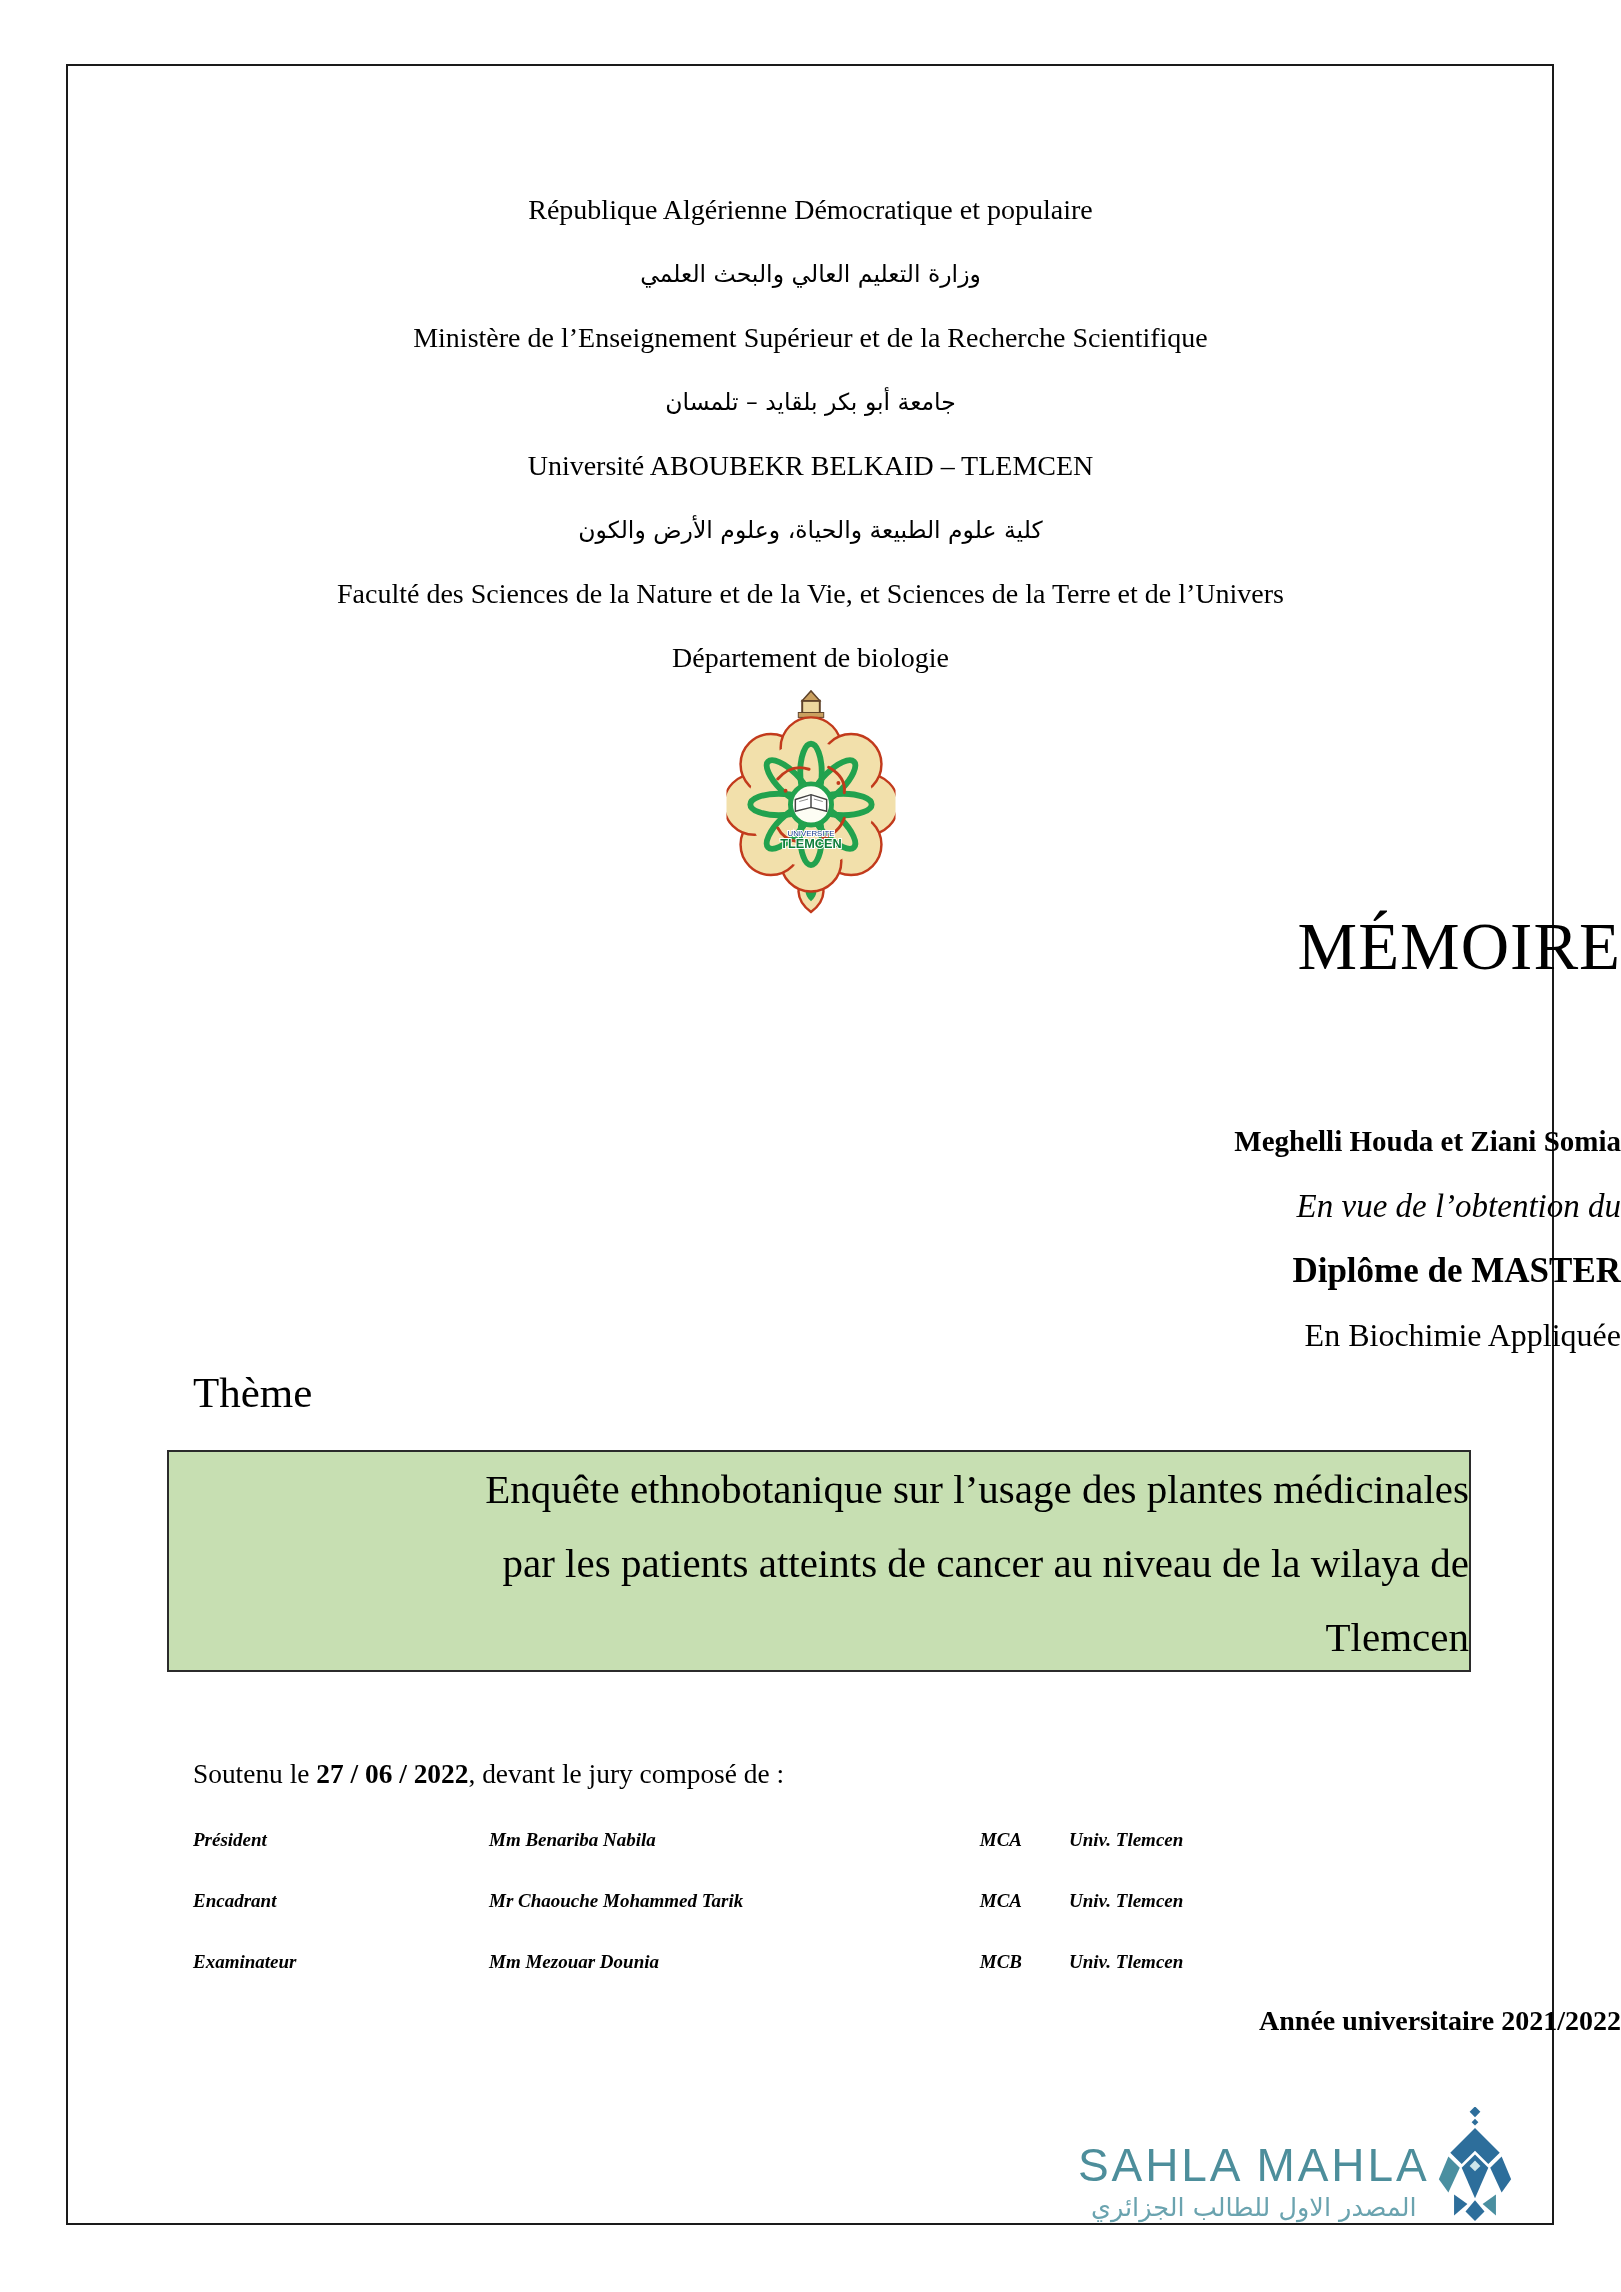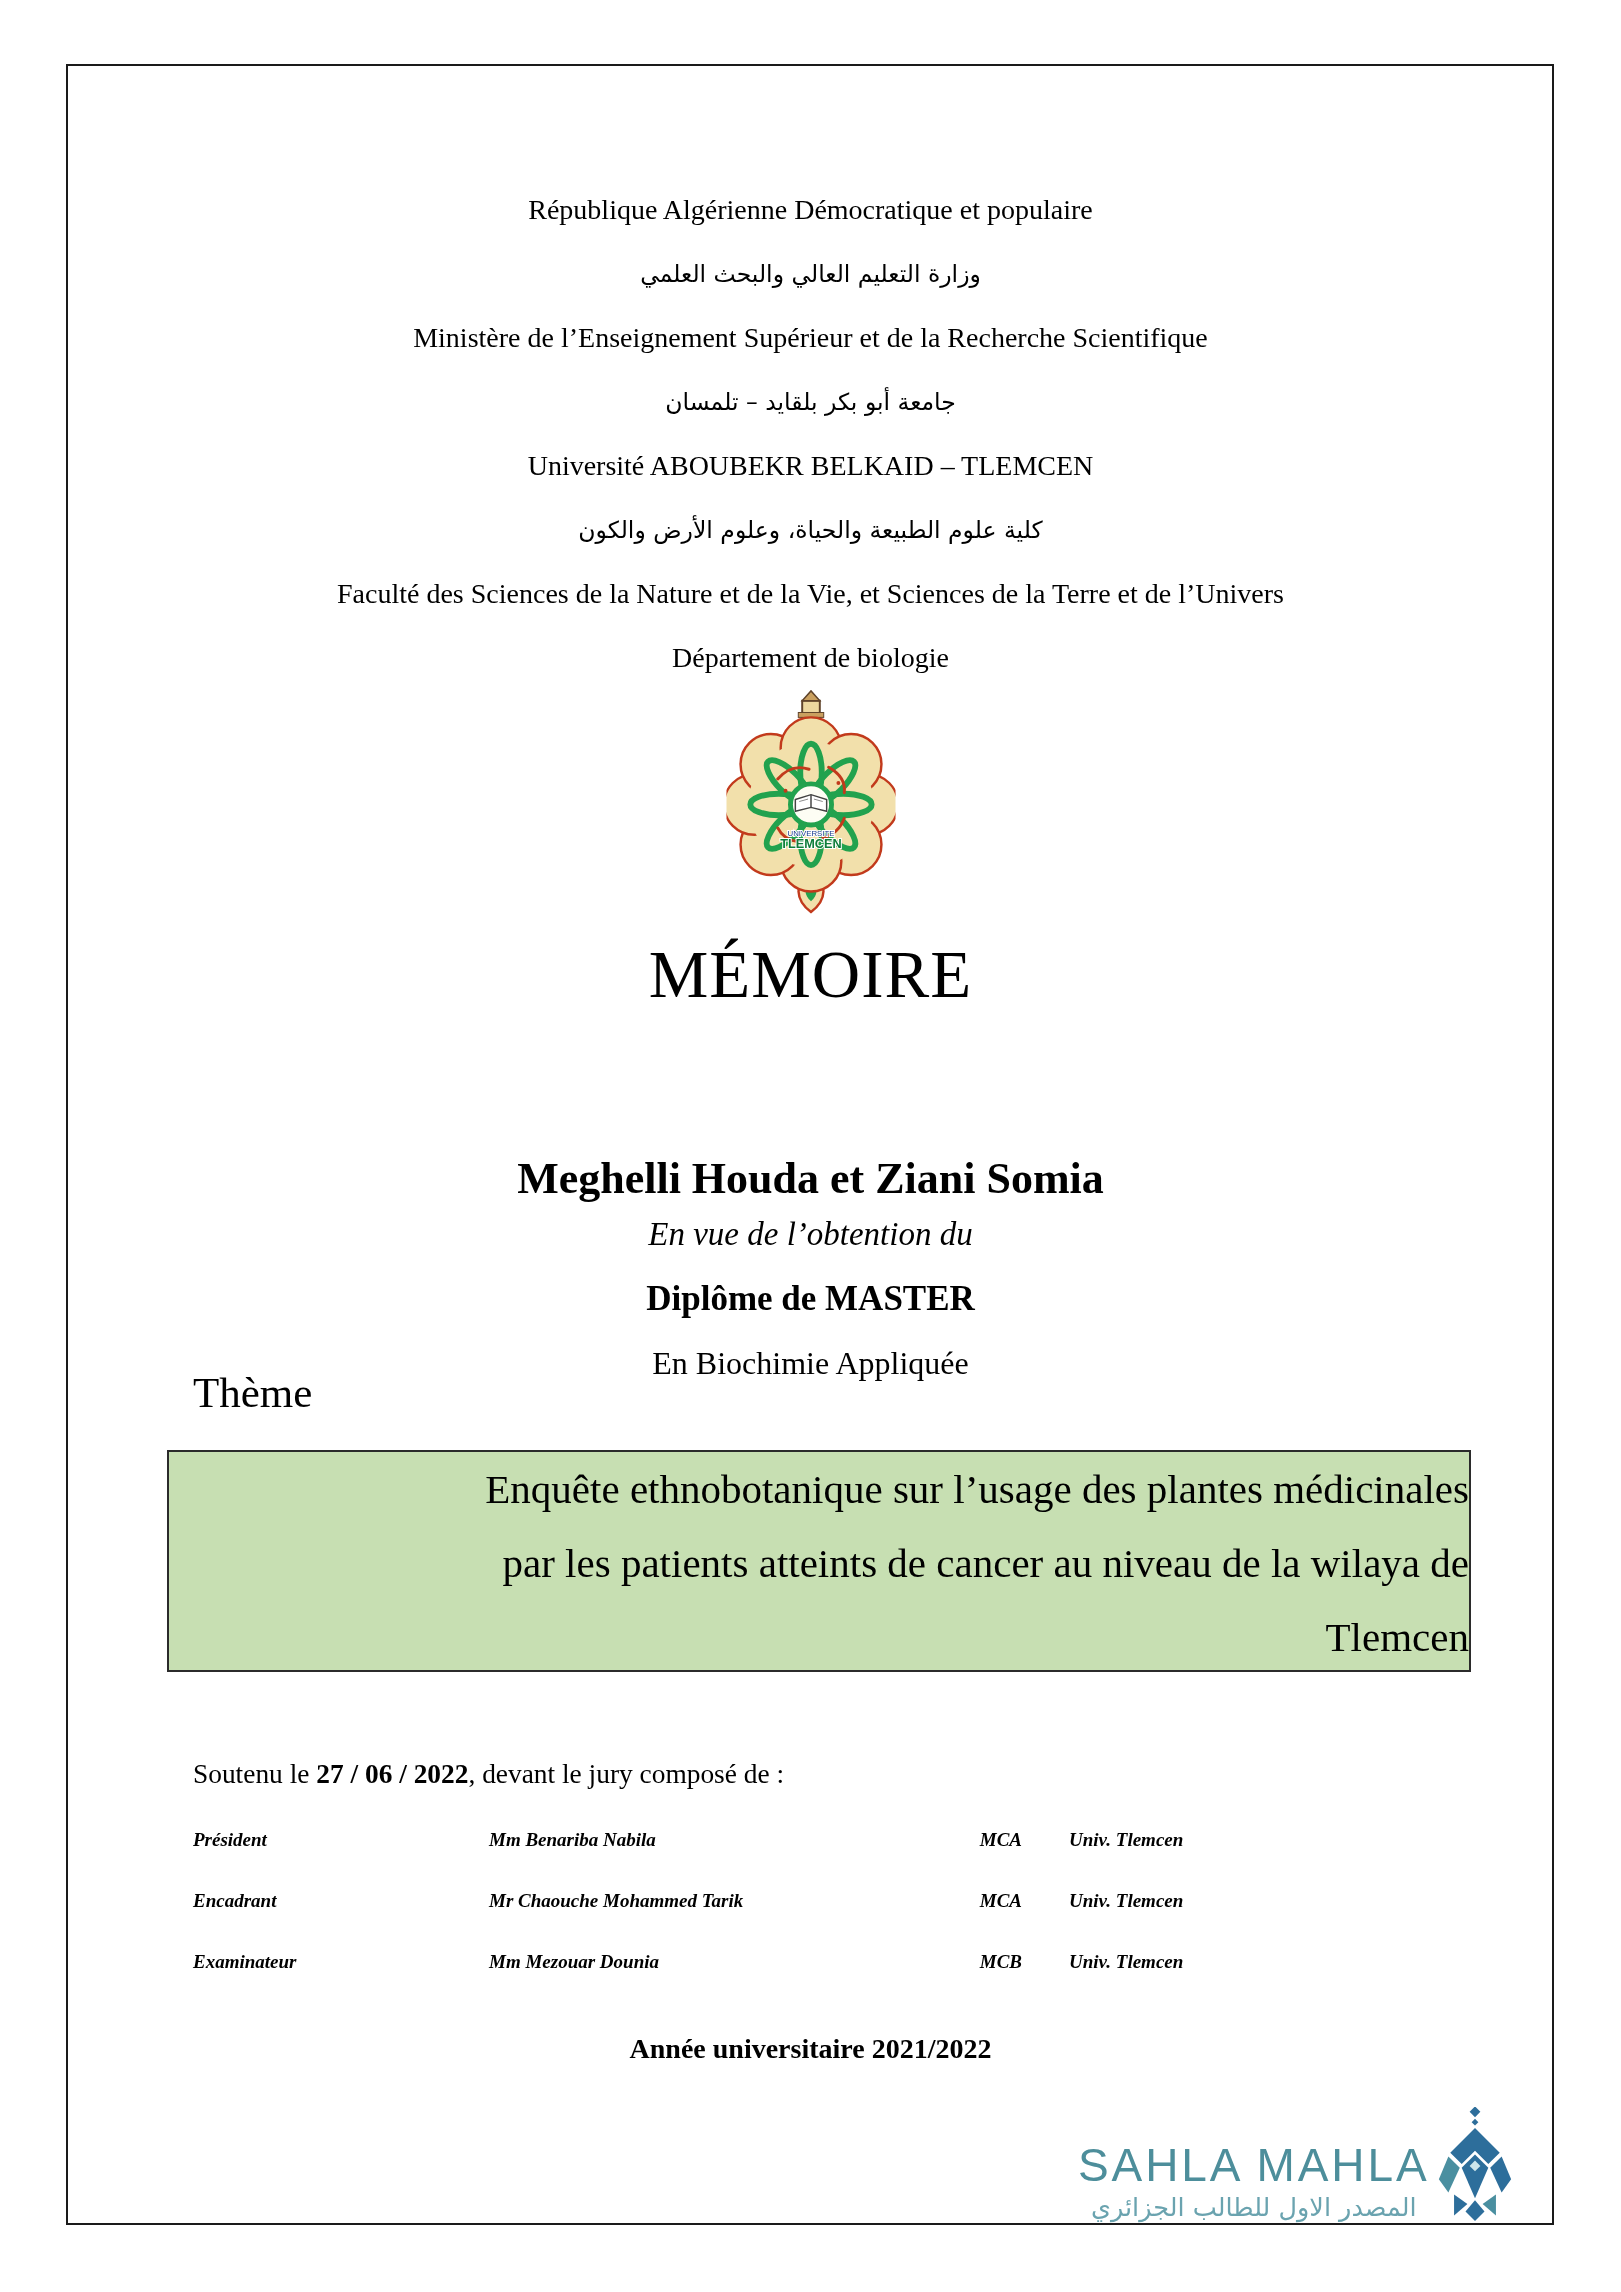--- a/index.html
+++ b/index.html
@@ -5,31 +5,31 @@
   html,body { margin:0; padding:0; background:#ffffff; }
   .page {
     position:relative; width:1621px; height:2293px; background:#ffffff;
     font-family:"Liberation Serif", serif; color:#000; overflow:hidden;
     margin:0 auto;
   }
   .border-frame {
     position:absolute; left:66px; top:64px; width:1488px; height:2161px;
     border:2px solid #1a1a1a; box-sizing:border-box;
   }
-  .centered { position:absolute; left:0; width:100%; text-align:center;margin-top:28px; }
+  .centered { position:absolute; left:0; width:100%; text-align:right; }
 
   .header { position:absolute; top:178px; left:0; width:100%; text-align:center; }
   .header-line { height:64px; display:flex; align-items:center; justify-content:center; font-size:28px; }
   .header-line.ar { font-family:"DejaVu Sans", sans-serif; font-size:23.5px; direction:rtl; }
 
   .seal-wrap { position:absolute; top:689px; left:50%; transform:translateX(-50%); width:169px; height:227px; }
 
   .memoire-title { top:908px; font-size:67px; letter-spacing:1px; }
   .presente     { top:1068px; font-size:30px; }
-  .authors      { top:1125px; font-size:44px; font-weight:bold; }
+  .authors      { top:1125px; font-size:29px; font-weight:bold; }
   .purpose      { top:1188px; font-size:33px; font-style:italic; }
   .diploma      { top:1251px; font-size:35px; font-weight:bold; }
   .specialty    { top:1317px; font-size:32px; }
 
   .theme-label { position:absolute; left:193px; top:1368px; font-size:43px; font-weight:normal; }
 
   .theme-box {
     position:absolute; left:167px; top:1450px; width:1304px; height:222px;
     background:#c7dfb2; border:2px solid #2b2b2b; box-sizing:border-box;
     text-align:right; font-size:41px; padding-top:0;

